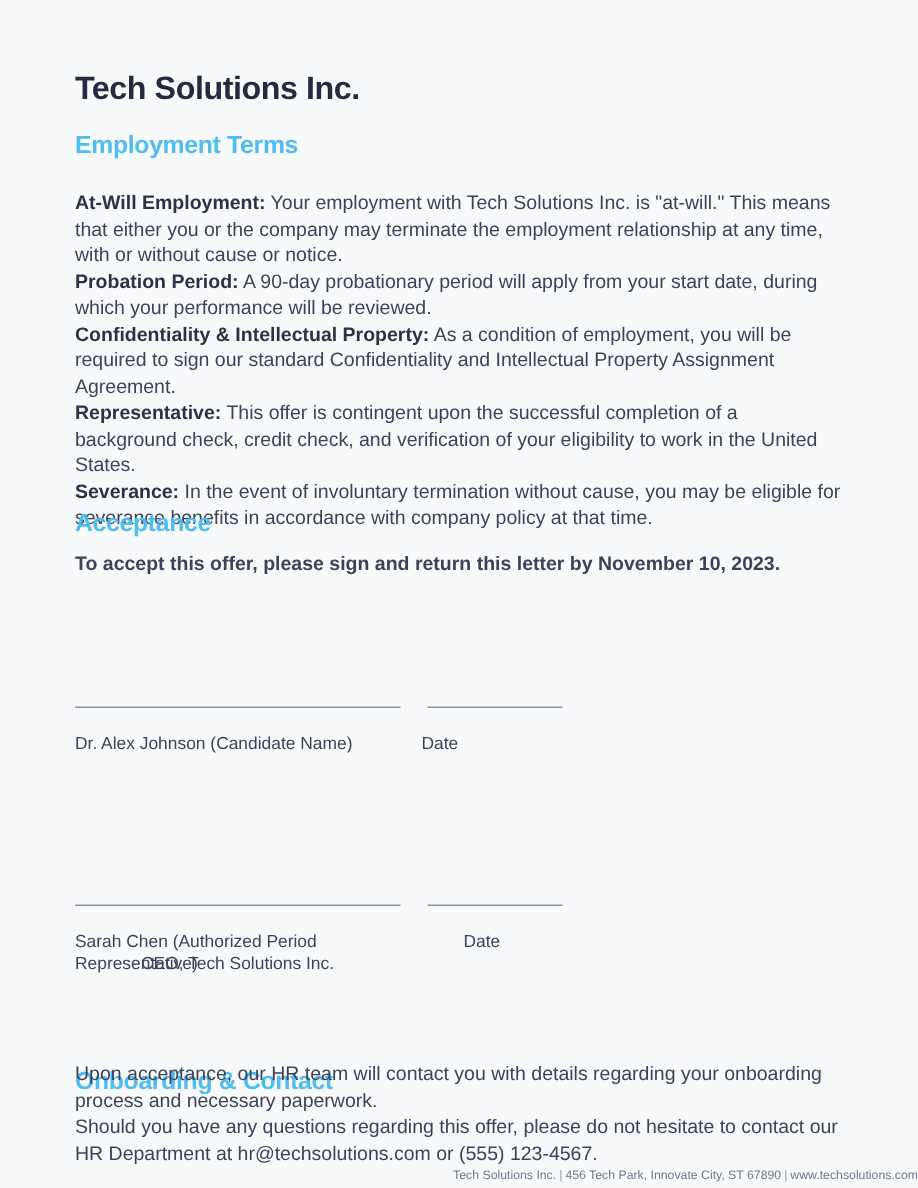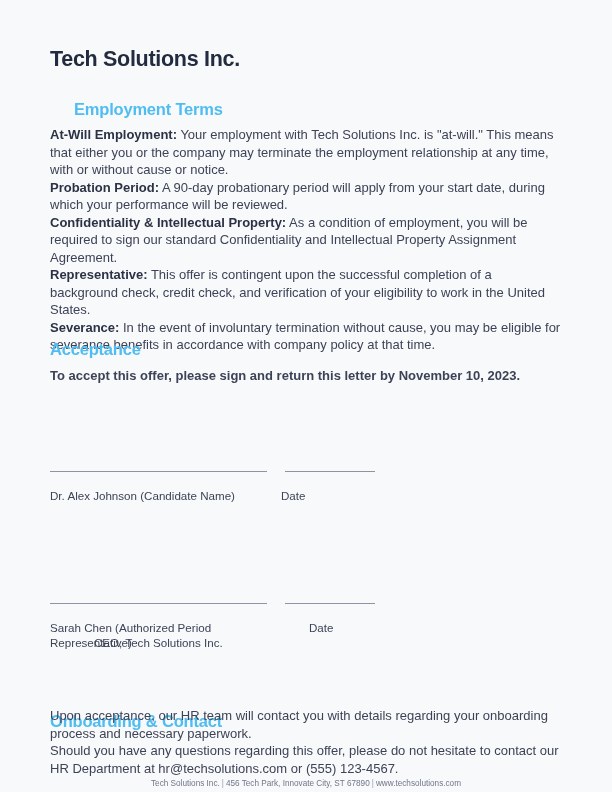--- a/index.html
+++ b/index.html
@@ -32,21 +32,21 @@
     color: #222b3f;
   }
   .section-heading {
     position: absolute;
     left: 50px;
     font-size: 16.5px;
     font-weight: bold;
     letter-spacing: -0.2px;
     color: #4fbdf1;
   }
-  #heading-employment { top: 100px; margin-left: 24px; }
+  #heading-employment { top: 88px; }
   #heading-acceptance { top: 340px; }
   #heading-onboarding { top: 680px; margin-top: 32px; }
 
   .body-block {
     position: absolute;
     left: 50px;
     width: 512px;
     font-size: 13px;
     line-height: 17.5px;
     color: #3d4357;
@@ -122,21 +122,21 @@
     line-height: 15px;
     color: #3d4357;
     margin-left: 44px;
   }
 
   .footer {
     position: absolute;
     left: 0;
     top: 779px;
     width: 612px;
-    text-align: center;
+    text-align: right;
     font-size: 8.2px;
     color: #70768c;
   }
   .footer span.sep {
     color: #9aa0b0;
     padding: 0 2px;
   }
 </style>
 </head>
 <body>

